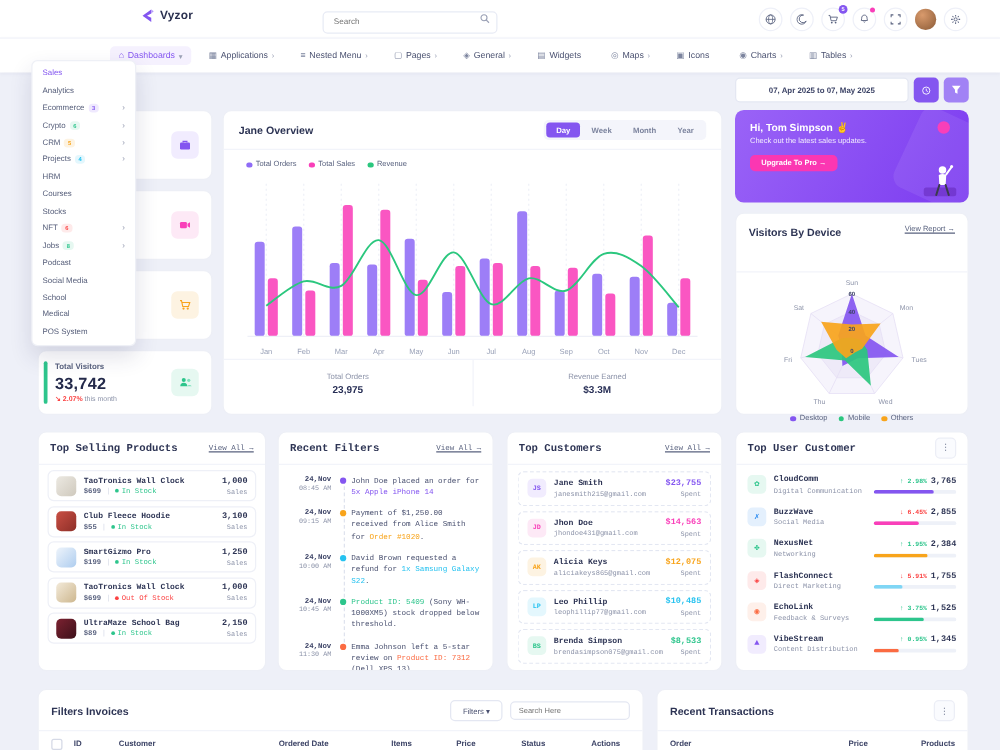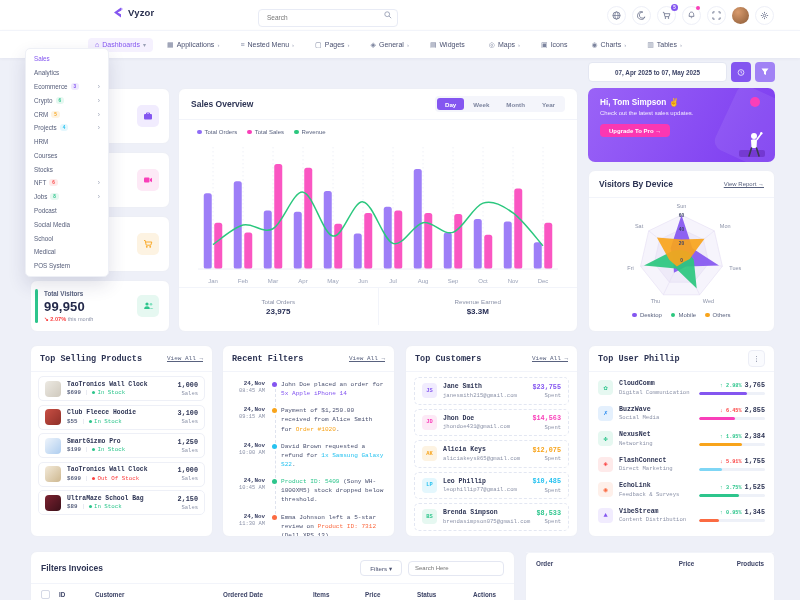--- a/index.html
+++ b/index.html
@@ -64,21 +64,21 @@
   .promo-greet{font-size:8.2px;font-weight:bold;display:flex;gap:3px;align-items:center;position:relative;z-index:2;}
   .wave{color:#ffce3d;font-size:8px;}
   .promo-sub{font-size:6px;opacity:.88;margin-top:3px;position:relative;z-index:2;}
   .promo-cta{display:inline-block;margin-top:8px;background:#fb37b2;color:#fff;font-size:6px;font-weight:bold;
        padding:3.5px 9px;border-radius:4px;position:relative;z-index:2;cursor:pointer;}
   .promo-circle{position:absolute;right:15px;top:9px;width:10px;height:10px;border-radius:50%;background:#f93fb9;}
   .promo-shape{position:absolute;right:-18px;top:6px;width:70px;height:70px;background:rgba(255,255,255,.08);
        transform:rotate(25deg);border-radius:10px;}
   .promo-man{position:absolute;right:6px;bottom:2px;z-index:1;}
   .visitors-card{left:588px;top:170px;width:187px;height:162px;}
-  .vc-head{height:26px;display:flex;align-items:center;padding:0 10px;border-bottom:1px solid #f2f4fa;}
+  .vc-head{height:26px;display:flex;align-items:flex-start;padding:10px 10px;border-bottom:1px solid #f2f4fa;}
   .link{margin-left:auto;font-size:6px;color:#59627f;text-decoration:underline;cursor:pointer;}
   .radar-legend{display:flex;justify-content:center;gap:9px;margin-top:0px;}
   .panel{top:345px;height:192px;overflow:hidden;font-family:Liberation Mono, monospace;}
   .p-head{height:25px;display:flex;align-items:center;padding:0 9px;border-bottom:1px solid #f2f4fa;}
   .menu-btn{margin-left:auto;width:15px;height:15px;border:1px solid #eceef6;border-radius:4px;background:#fafbfe;
        color:#59627f;font-size:7px;display:flex;align-items:center;justify-content:center;cursor:pointer;}
   .prod-list{padding:4px 7px;}
   .prod-row{border:1px solid #eef0f7;border-radius:5px;display:flex;align-items:center;gap:6px;padding:3.5px 6px;margin-bottom:3.5px;}
   .thumb{width:16px;height:16px;border-radius:4px;flex:none;}
   .prod-name{font-size:6.4px;font-weight:bold;color:#2d3454;}
@@ -383,37 +383,37 @@
   <div class="icon-box" style="background:#fdf3e2">
     <svg width="10" height="10" viewBox="0 0 10 10">
         <path d="M1 1.5 H2.2 L3.2 6.2 H7.8 L8.8 3 H2.6" fill="none" stroke="#f8a41b" stroke-width="0.9"></path>
         <circle cx="3.8" cy="7.8" r="0.9" fill="#f8a41b"></circle>
         <circle cx="7.2" cy="7.8" r="0.9" fill="#f8a41b"></circle>
       </svg>
   </div>
 </div>
 <div class="card visitors-stat">
   <div class="vs-label">Total Visitors</div>
-  <div class="vs-value">99,950</div>
+  <div class="vs-value">33,742</div>
   <div class="vs-change">
     <b>↘ 2.07%</b> <span>this month</span>
   </div>
   <div class="icon-box" style="background:#e6f8f1">
     <svg width="11" height="10" viewBox="0 0 11 10">
         <circle cx="4" cy="3" r="1.6" fill="#2dc58c"></circle>
         <path d="M1.2 8 A2.8 2.8 0 0 1 6.8 8 Z" fill="#2dc58c"></path>
         <circle cx="8" cy="3.2" r="1.3" fill="#7fe0bd"></circle>
         <path d="M6.6 8 A2.3 2.3 0 0 1 10.4 8 Z" fill="#7fe0bd"></path>
       </svg>
   </div>
 </div>
 
 <div class="card chart-card">
   <div class="cc-head">
-    <span class="panel-title">Sales Overview</span>
+    <span class="panel-title">Jane Overview</span>
     <div class="tabs">
 
         <span class="tab" style="background: rgb(132, 86, 240); color: rgb(255, 255, 255);">Day</span>
 
         <span class="tab">Week</span>
 
         <span class="tab">Month</span>
 
         <span class="tab">Year</span>
       </div>
@@ -813,21 +813,21 @@
         <div class="cust-right">
           <div class="cust-amt" style="color: rgb(45, 197, 140);">$8,533</div>
           <div class="cust-unit">Spent</div>
         </div>
       </div>
     </div>
 </div>
 
 <div class="card panel" style="left:588px;width:187px">
   <div class="p-head">
-    <span class="panel-title">Top User Phillip</span>
+    <span class="panel-title">Top User Customer</span>
     <span class="menu-btn">⋮</span>
   </div>
   <div class="chan-list">
 
       <div class="chan-row">
         <div class="chan-icon" style="color: rgb(45, 197, 140); background: rgb(230, 248, 241);">✿</div>
         <div>
           <div class="chan-name">CloudComm</div>
           <div class="chan-cat">Digital Communication</div>
         </div>
@@ -941,18 +941,22 @@
       <span>Customer</span>
       <span>Ordered Date</span>
       <span>Items</span>
       <span>Price</span>
       <span>Status</span>
       <span>Actions</span>
   </div>
 </div>
 
 <div class="card trans">
+  <div class="tr-head">
+    <span class="panel-title">Recent Transactions</span>
+    <span class="menu-btn">⋮</span>
+  </div>
   <div class="tr-thead">
     <span>Order</span>
       <span>Price</span>
       <span>Products</span>
   </div>
 </div>
 
 </body></html>

